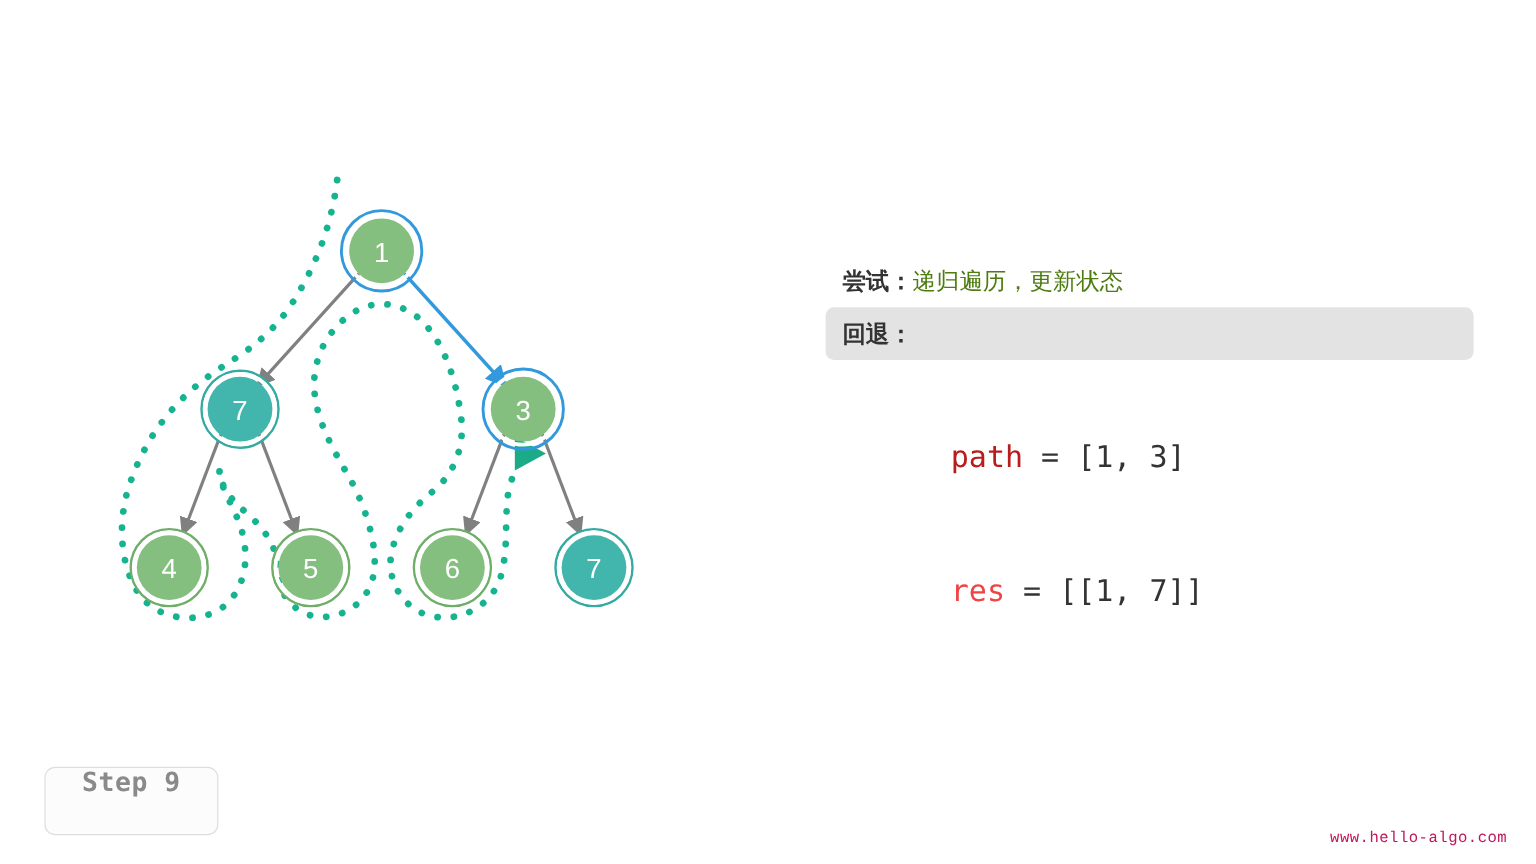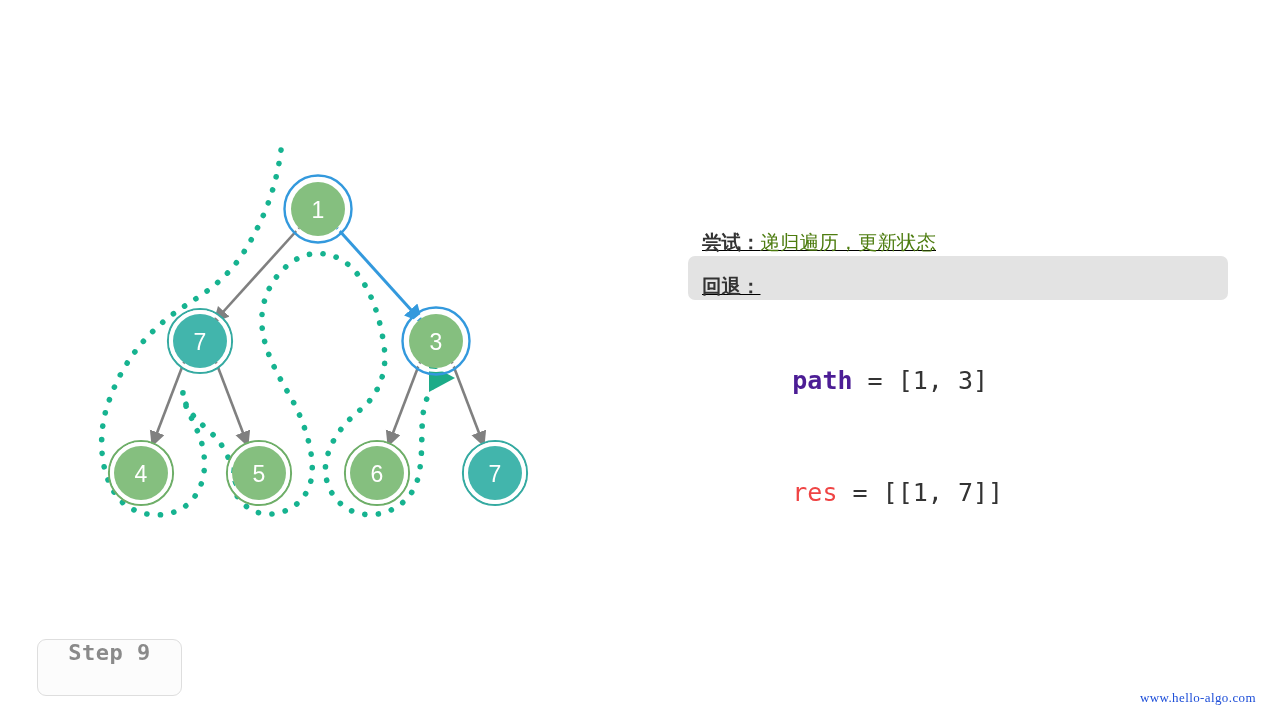--- a/index.html
+++ b/index.html
@@ -41,25 +41,24 @@
   
   #info-panel {
     position: absolute;
     left: 688px;
     top: 212px;
     width: 540px;
   }
   .op-row {
     height: 44px;
     display: flex;
-    align-items: flex-end;
+    align-items: center;
     padding: 0 14px;
     border-radius: 7px;
     box-sizing: border-box;
-    text-decoration: underline;
   }
   .op-row.is-active {
     background: #e3e3e3;
   }
   .op-key {
     font-family: "Liberation Sans", "DejaVu Sans", sans-serif;
     font-size: 19.5px;
     font-weight: bold;
     color: #333333;
     white-space: pre;
@@ -74,22 +73,22 @@
   .code-line {
     font-family: "DejaVu Sans Mono", "Liberation Mono", monospace;
     font-size: 25px;
     padding: 0 14px;
     white-space: pre;
     line-height: 46px;
     height: 46px;
     color: #333333;
   }
   .code-line .var-path {
-    color: #4c1d95;
-    font-weight: bold;
+    color: #b91c1c;
+    font-weight: normal;
   }
   .code-line .var-res {
     color: #ef4444;
     font-weight: normal;
   }
   #path-line { margin-top: 12px; }
   #res-line  { margin-top: 66px; }
 
   
   #step-badge {
@@ -111,23 +110,23 @@
     font-weight: bold;
     color: #8a8a8a;
     letter-spacing: 0.5px;
   }
 
   
   #watermark {
     position: absolute;
     right: 24px;
     bottom: 14px;
-    font-family: Liberation Serif, serif;
+    font-family: Liberation Mono, monospace;
     font-size: 13px;
-    color: #1d4ed8;
+    color: #be185d;
     letter-spacing: 0.4px;
   }
 </style>
 </head>
 <body>
 
 <div id="stage">
 
   <svg id="tree-svg" viewBox="0 0 640 600">
     <defs>

